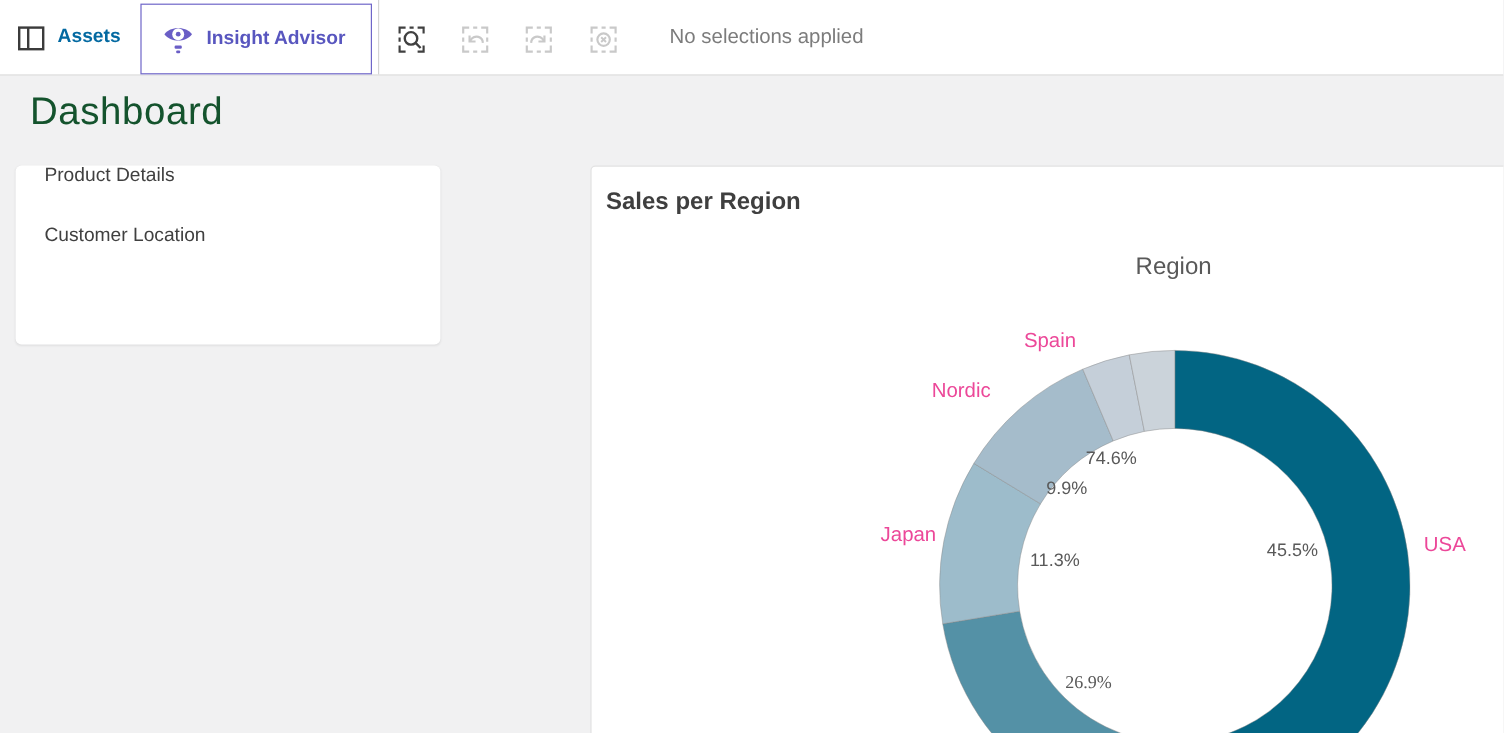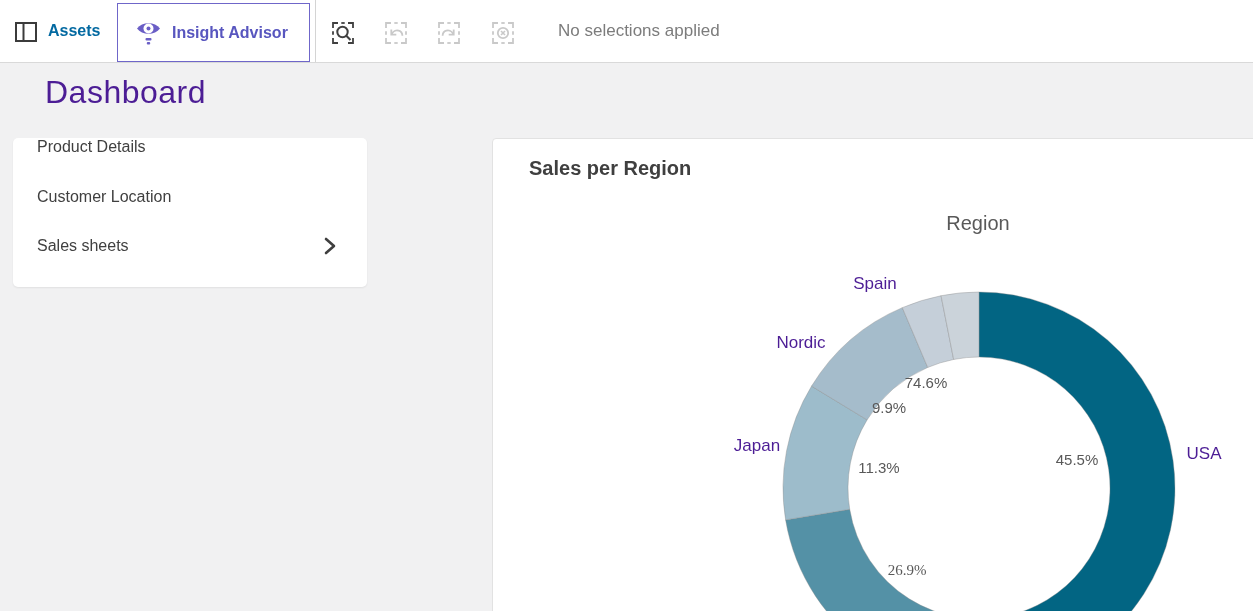--- a/index.html
+++ b/index.html
@@ -13,33 +13,33 @@
   .assets-btn { left:14px; top:0; height:62px; }
   .assets-btn span { font-size:16px; font-weight:700; color:#0369a1; }
   .ia-btn { left:117px; top:3px; width:193px; height:59px; border:1px solid #6f66c9; background:#fff; padding-left:17px; }
   .ia-btn span { font-size:16px; font-weight:700; color:#5856bf; }
   .tb-divider { position:absolute; left:315px; top:0; width:1px; height:62px; background:#d4d4d4; }
   .icon-btn { position:absolute; top:20px; width:26px; height:26px; border:none; background:transparent; padding:0; cursor:pointer; }
   .icon-btn.disabled { cursor:default; }
   .status-text { position:absolute; left:535px; top:0; height:62px; display:flex; align-items:center; font-size:17px; color:#7c7c7c;margin-left:23px; }
 
   
-  .page-title { position:absolute; left:25px; top:74px; font-size:32px; font-weight:400; letter-spacing:0.5px; color:#4c1d95;margin-left:20px; }
+  .page-title { position:absolute; left:25px; top:74px; font-size:32px; font-weight:400; letter-spacing:0.5px; color:#14532d; }
 
   
   .sheet-card { position:absolute; left:13px; top:138px; width:354px; height:149px; background:#fff; border-radius:5px; box-shadow:0 1px 2px rgba(0,0,0,0.07); overflow:hidden; }
   .sheet-row { height:49.6px; display:flex; align-items:flex-start; justify-content:space-between; padding:0 30px 0 24px; cursor:pointer; }
   .sheet-row span.lbl { font-size:16px; color:#404040; }
 
   
   .chart-card { position:absolute; left:492px; top:138px; width:780px; height:480px; background:#fff; border:1px solid #e2e2e2; border-radius:4px 0 0 0; }
-  .chart-title { position:absolute; left:36px; top:18px; font-size:20px; font-weight:700; color:#3f3f3f; }
+  .chart-title { position:absolute; left:12px; top:18px; font-size:20px; font-weight:700; color:#3f3f3f; }
   .dim-label { position:absolute; left:485px; top:84px; transform:translate(-50%,-50%); font-size:20px; color:#595959; white-space:nowrap; }
   #donut-svg { position:absolute; left:266px; top:129px; width:440px; height:440px; }
-  .slice-name { position:absolute; transform:translate(-50%,-50%); font-size:17px; color:#4c1d95; white-space:nowrap;text-align:right; }
+  .slice-name { position:absolute; transform:translate(-50%,-50%); font-size:17px; color:#ec4899; white-space:nowrap;text-align:right; }
   .slice-pct { position:absolute; transform:translate(-50%,-50%); font-size:15px; color:#595959; white-space:nowrap; }
 </style>
 </head>
 <body>
 
 <div class="screen">
 
   <header class="toolbar">
 
     <button class="tb-btn assets-btn">
@@ -139,43 +139,37 @@
 
   <div class="page-title">Dashboard</div>
 
   <nav class="sheet-card" id="sheet-list">
       <div class="sheet-row">
         <span class="lbl">Product Details</span>
       </div>
       <div class="sheet-row">
         <span class="lbl">Customer Location</span>
       </div>
-      <div class="sheet-row">
-        <span class="lbl">Sales sheets</span>
-        <svg width="14" height="18" viewBox="0 0 14 18">
-          <polyline points="3,2 11,9 3,16" fill="none" stroke="#3f3f3f" stroke-width="2.6" stroke-linecap="round" stroke-linejoin="round"></polyline>
-        </svg>
-      </div>
     </nav>
 
   <section class="chart-card">
     <h2 class="chart-title">Sales per Region</h2>
     <div class="dim-label">Region</div>
     <svg id="donut-svg" viewBox="0 0 440 440">
         <path d="M220.00,24.00 A196,196 0 0 1 274.68,408.22 L256.55,345.80 A131,131 0 0 0 220.00,89.00 Z" fill="#026583" stroke="#8a8a8a" stroke-width="0.7" stroke-opacity="0.55"></path>
         <path d="M274.68,408.22 A196,196 0 0 1 26.61,251.88 L90.74,241.31 A131,131 0 0 0 256.55,345.80 Z" fill="#5491a6" stroke="#8a8a8a" stroke-width="0.7" stroke-opacity="0.55"></path>
         <path d="M26.61,251.88 A196,196 0 0 1 52.56,118.12 L108.09,151.90 A131,131 0 0 0 90.74,241.31 Z" fill="#9dbccb" stroke="#8a8a8a" stroke-width="0.7" stroke-opacity="0.55"></path>
         <path d="M52.56,118.12 A196,196 0 0 1 143.29,39.63 L168.73,99.45 A131,131 0 0 0 108.09,151.90 Z" fill="#a5bccb" stroke="#8a8a8a" stroke-width="0.7" stroke-opacity="0.55"></path>
         <path d="M143.29,39.63 A196,196 0 0 1 182.06,27.71 L194.65,91.48 A131,131 0 0 0 168.73,99.45 Z" fill="#c5cfd9" stroke="#8a8a8a" stroke-width="0.7" stroke-opacity="0.55"></path>
         <path d="M182.06,27.71 A196,196 0 0 1 220.00,24.00 L220.00,89.00 A131,131 0 0 0 194.65,91.48 Z" fill="#cbd3da" stroke="#8a8a8a" stroke-width="0.7" stroke-opacity="0.55"></path>
       </svg>
     <div id="chart-labels">
         <div class="slice-name" style="left: 711px; top: 315px;">USA</div>
         <div class="slice-name" style="left: 264px; top: 307px;">Japan</div>
-        <div class="slice-name" style="left: 308px; top: 204px;">Nordic</div>
+        <div class="slice-name" style="left: 308px; top: 187px;">Nordic</div>
         <div class="slice-name" style="left: 382px; top: 145px;">Spain</div>
         <div class="slice-pct" style="left: 584px; top: 320px;">45.5%</div>
         <div class="slice-pct" style="left: 414px; top: 431px; font-family: Liberation Serif, serif;">26.9%</div>
         <div class="slice-pct" style="left: 386px; top: 328px;">11.3%</div>
         <div class="slice-pct" style="left: 396px; top: 268px;">9.9%</div>
         <div class="slice-pct" style="left: 433px; top: 243px;">74.6%</div>
       </div>
   </section>
 
 </div>

